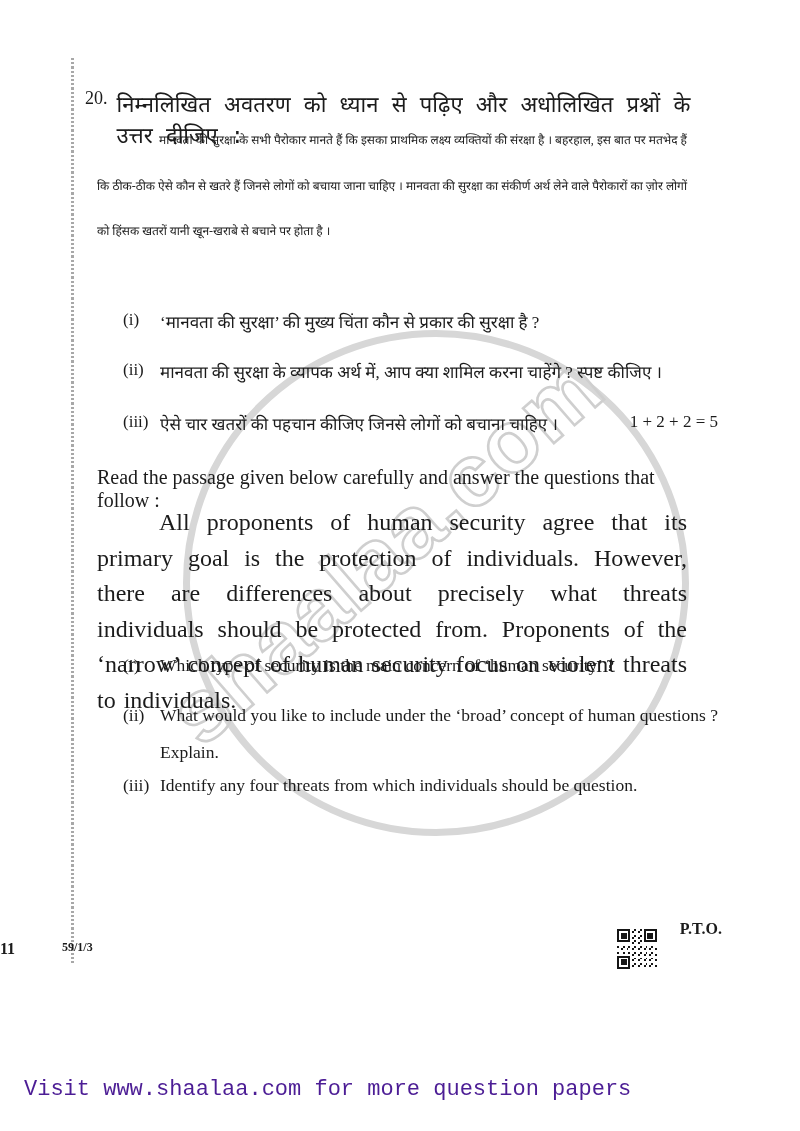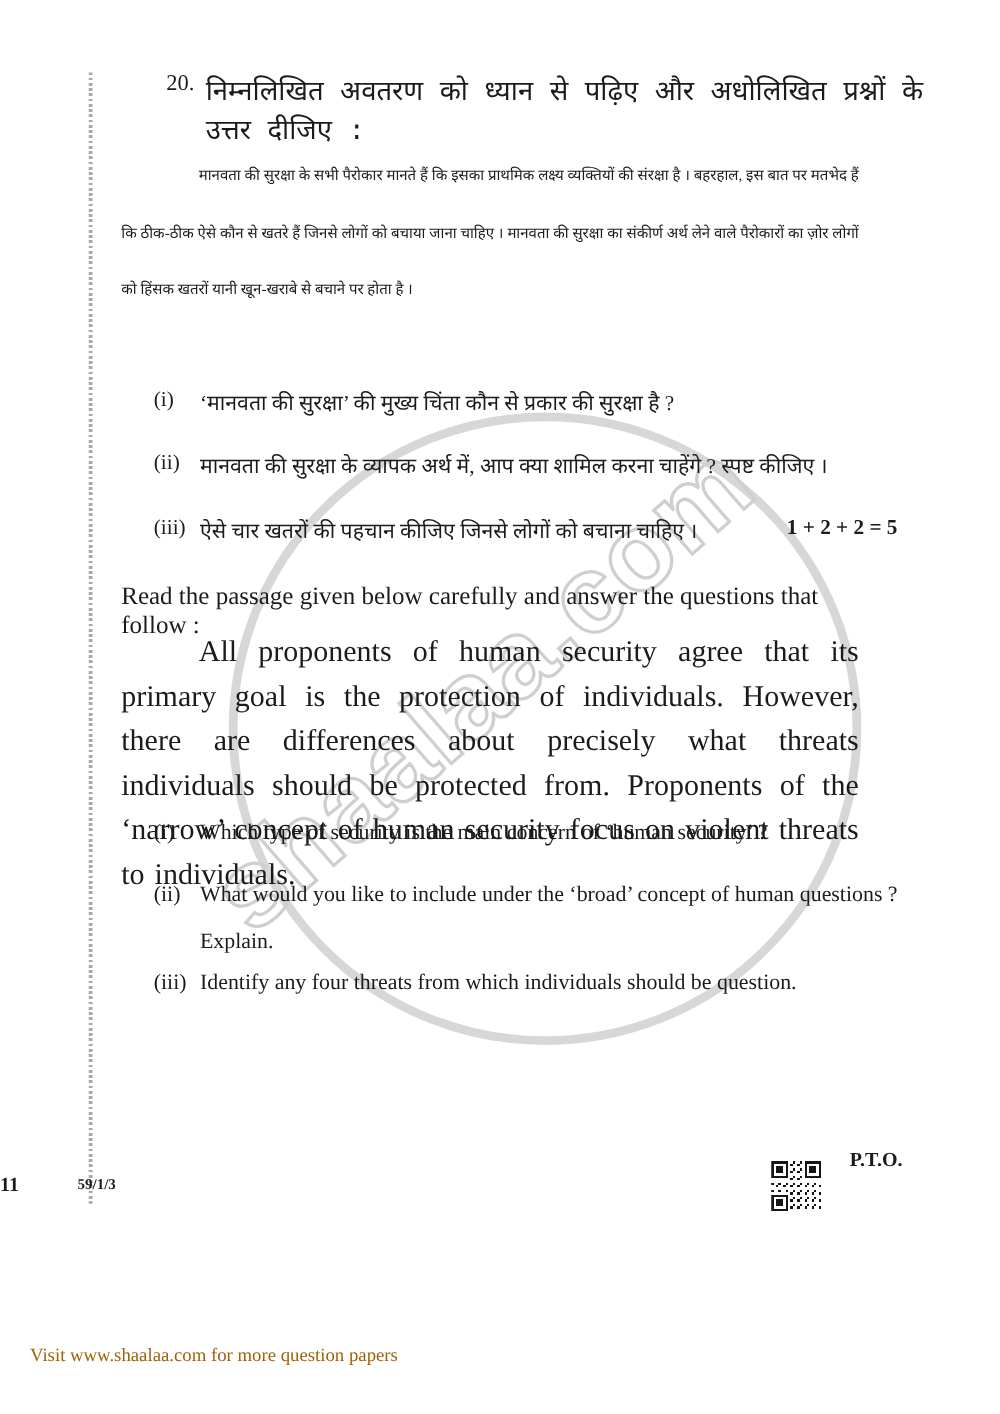--- a/index.html
+++ b/index.html
@@ -35,39 +35,39 @@
     -webkit-text-stroke:2.6px #cfcfcf;
     transform:rotate(-41deg);
     transform-origin:50% 50%;
     z-index:0;
     white-space:nowrap;
   }
 
   .content{position:relative;z-index:1;}
 
   
-  .q20-row{left:85px;top:56px;width:640px;display:flex;margin-left:48px;}
+  .q20-row{left:85px;top:88px;width:640px;display:flex;}
   .q20-num{width:37px;font-size:18px;}
   .q20-intro{font-size:22px;font-family:Liberation Mono, monospace;}
 
   .hi-passage{
     left:97px;top:118px;width:590px;
     font-size:12px;line-height:45.5px;
     text-align:justify;text-indent:62px;
   }
 
   .subq{display:flex;width:600px;font-size:17px;}
   .subq .lbl{width:37px;flex:none;}
   .subq .txt{flex:1;}
   .hi-q1{left:123px;top:310px;}
   .hi-q2{left:123px;top:360px;}
   .hi-q3{left:123px;top:412px;width:500px;}
   .marks{
     left:auto;right:82px;top:412px;
-    font-size:17px;font-weight:bold;
+    font-size:17px;font-weight:normal;
   }
 
   
   .en-intro{left:97px;top:466px;width:600px;font-size:20px;}
   .en-passage{
     left:97px;top:505px;width:590px;
     font-size:24px;line-height:35.5px;
     text-align:justify;text-indent:62px;
     word-spacing:2px;
   }
@@ -77,22 +77,22 @@
 
   
   .footer-code{left:62px;top:940px;font-size:12px;font-weight:bold;}
   .footer-page{left:0;right:0;top:940px;font-size:16px;font-weight:bold;}
   .footer-pto{right:78px;top:920px;font-size:16px;font-weight:bold;}
   .qr{left:617px;top:928px;width:40px;height:42px;}
 
   
   .banner{
     left:24px;top:1077px;width:760px;
-    font-family:Liberation Serif, serif;
-    font-size:15px;color:#a16207;
+    font-family:Liberation Mono, monospace;
+    font-size:22px;color:#4c1d95;
   }
 </style>
 </head>
 <body>
 
 <div class="abs microstrip"></div>
 
 <div class="abs wm-circle"></div>
 <div class="abs wm-text">shaalaa.com</div>
 

